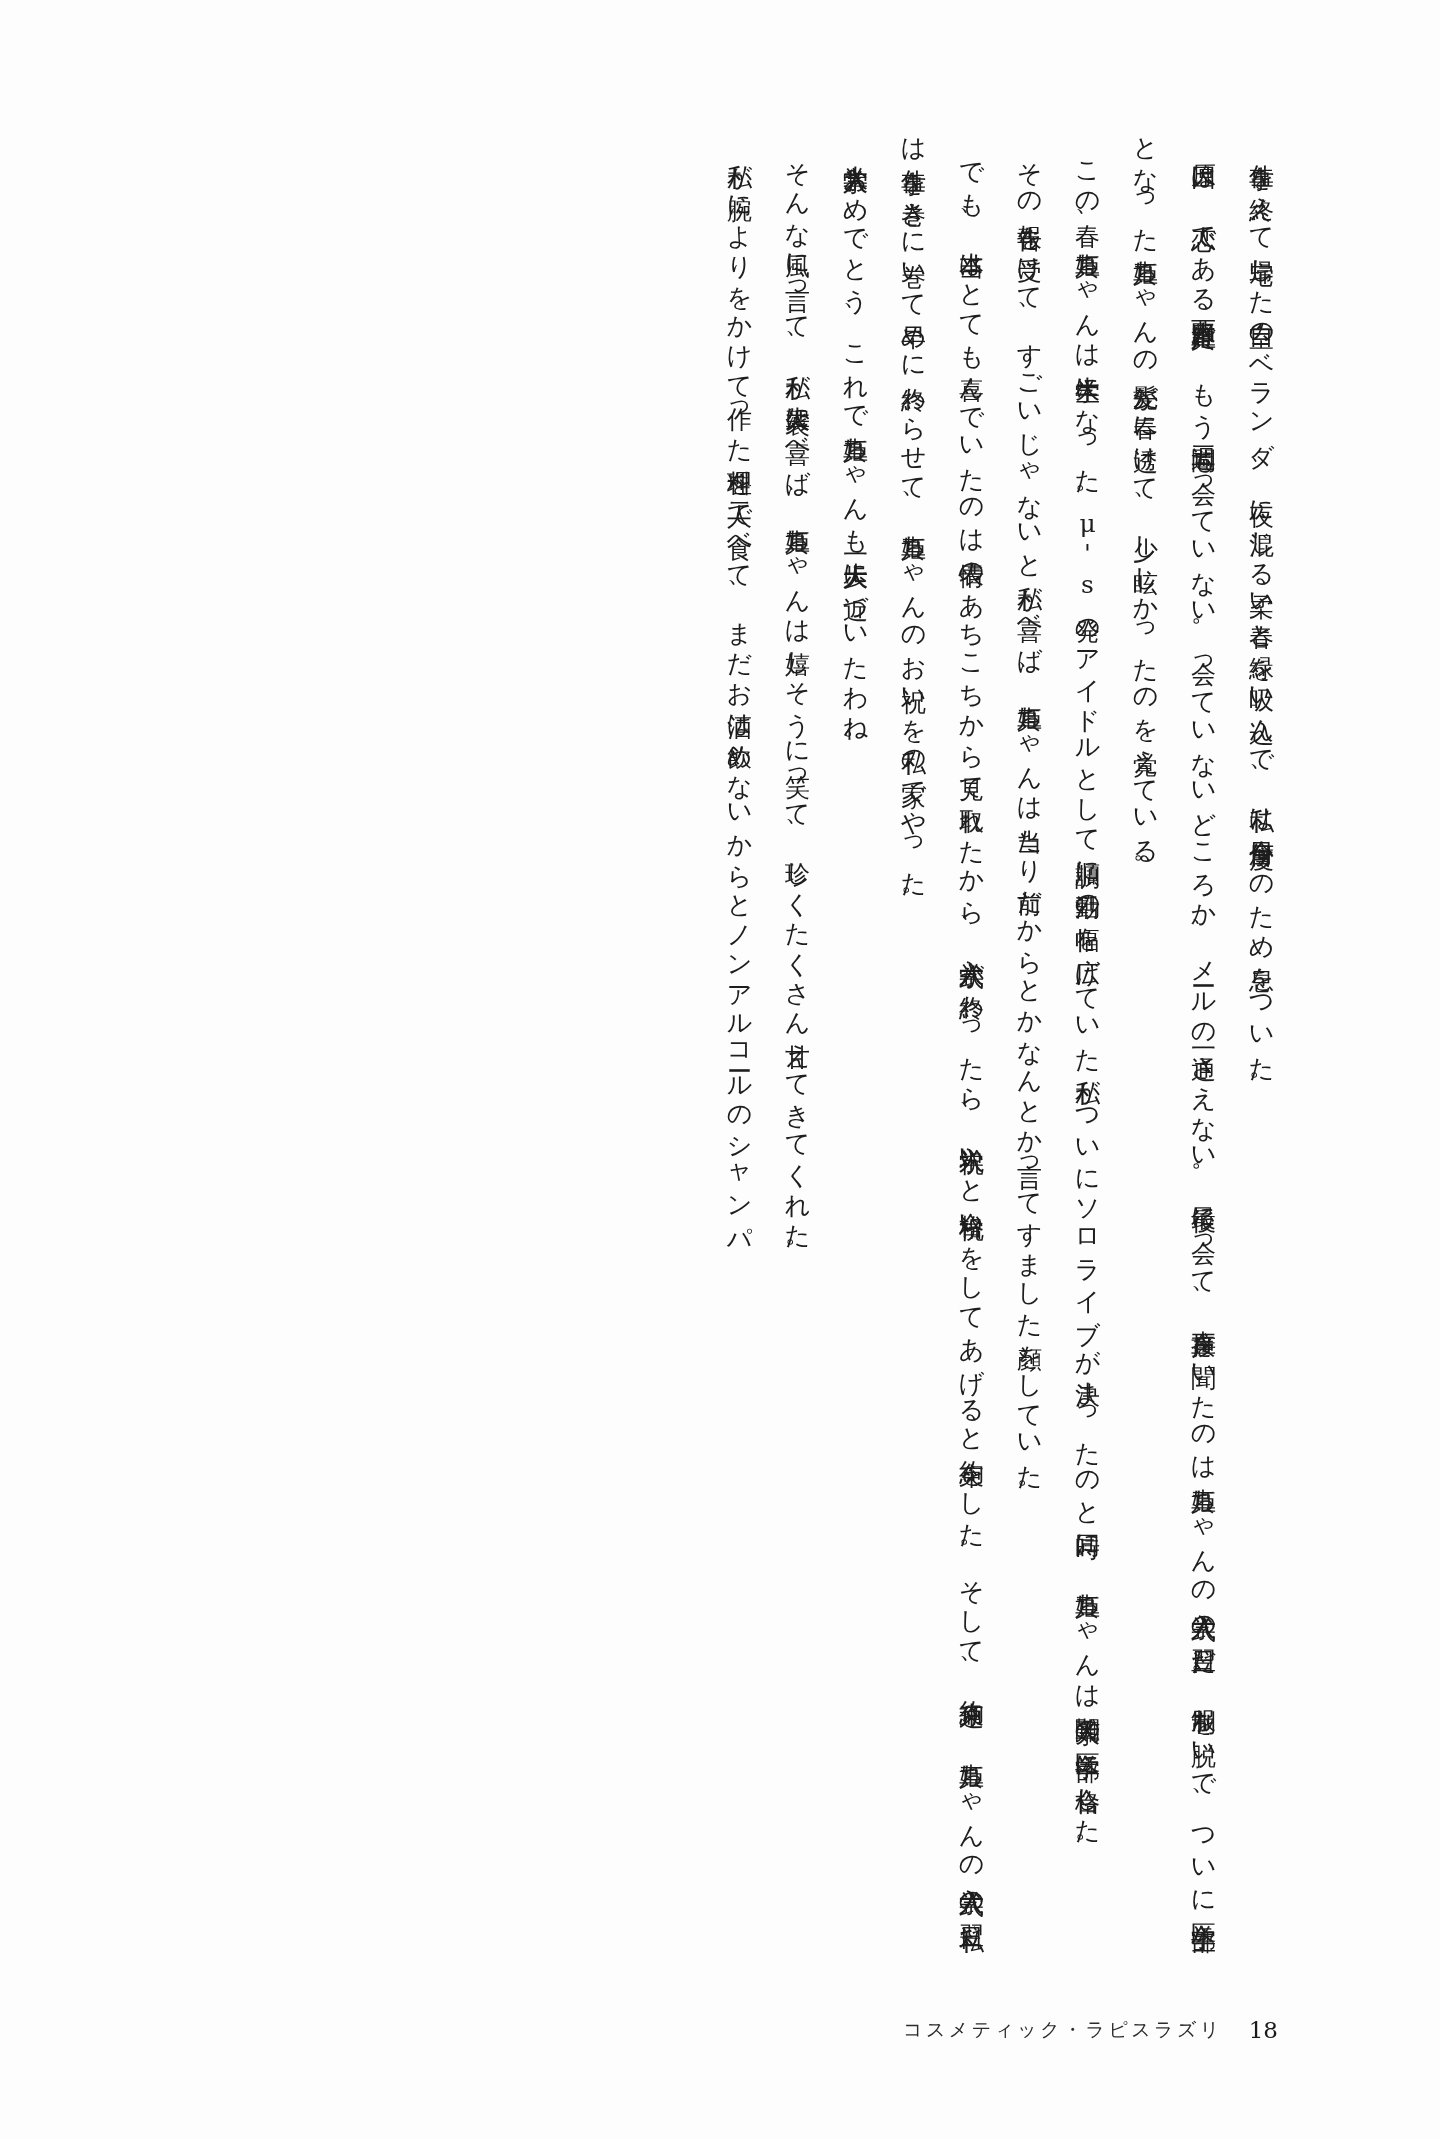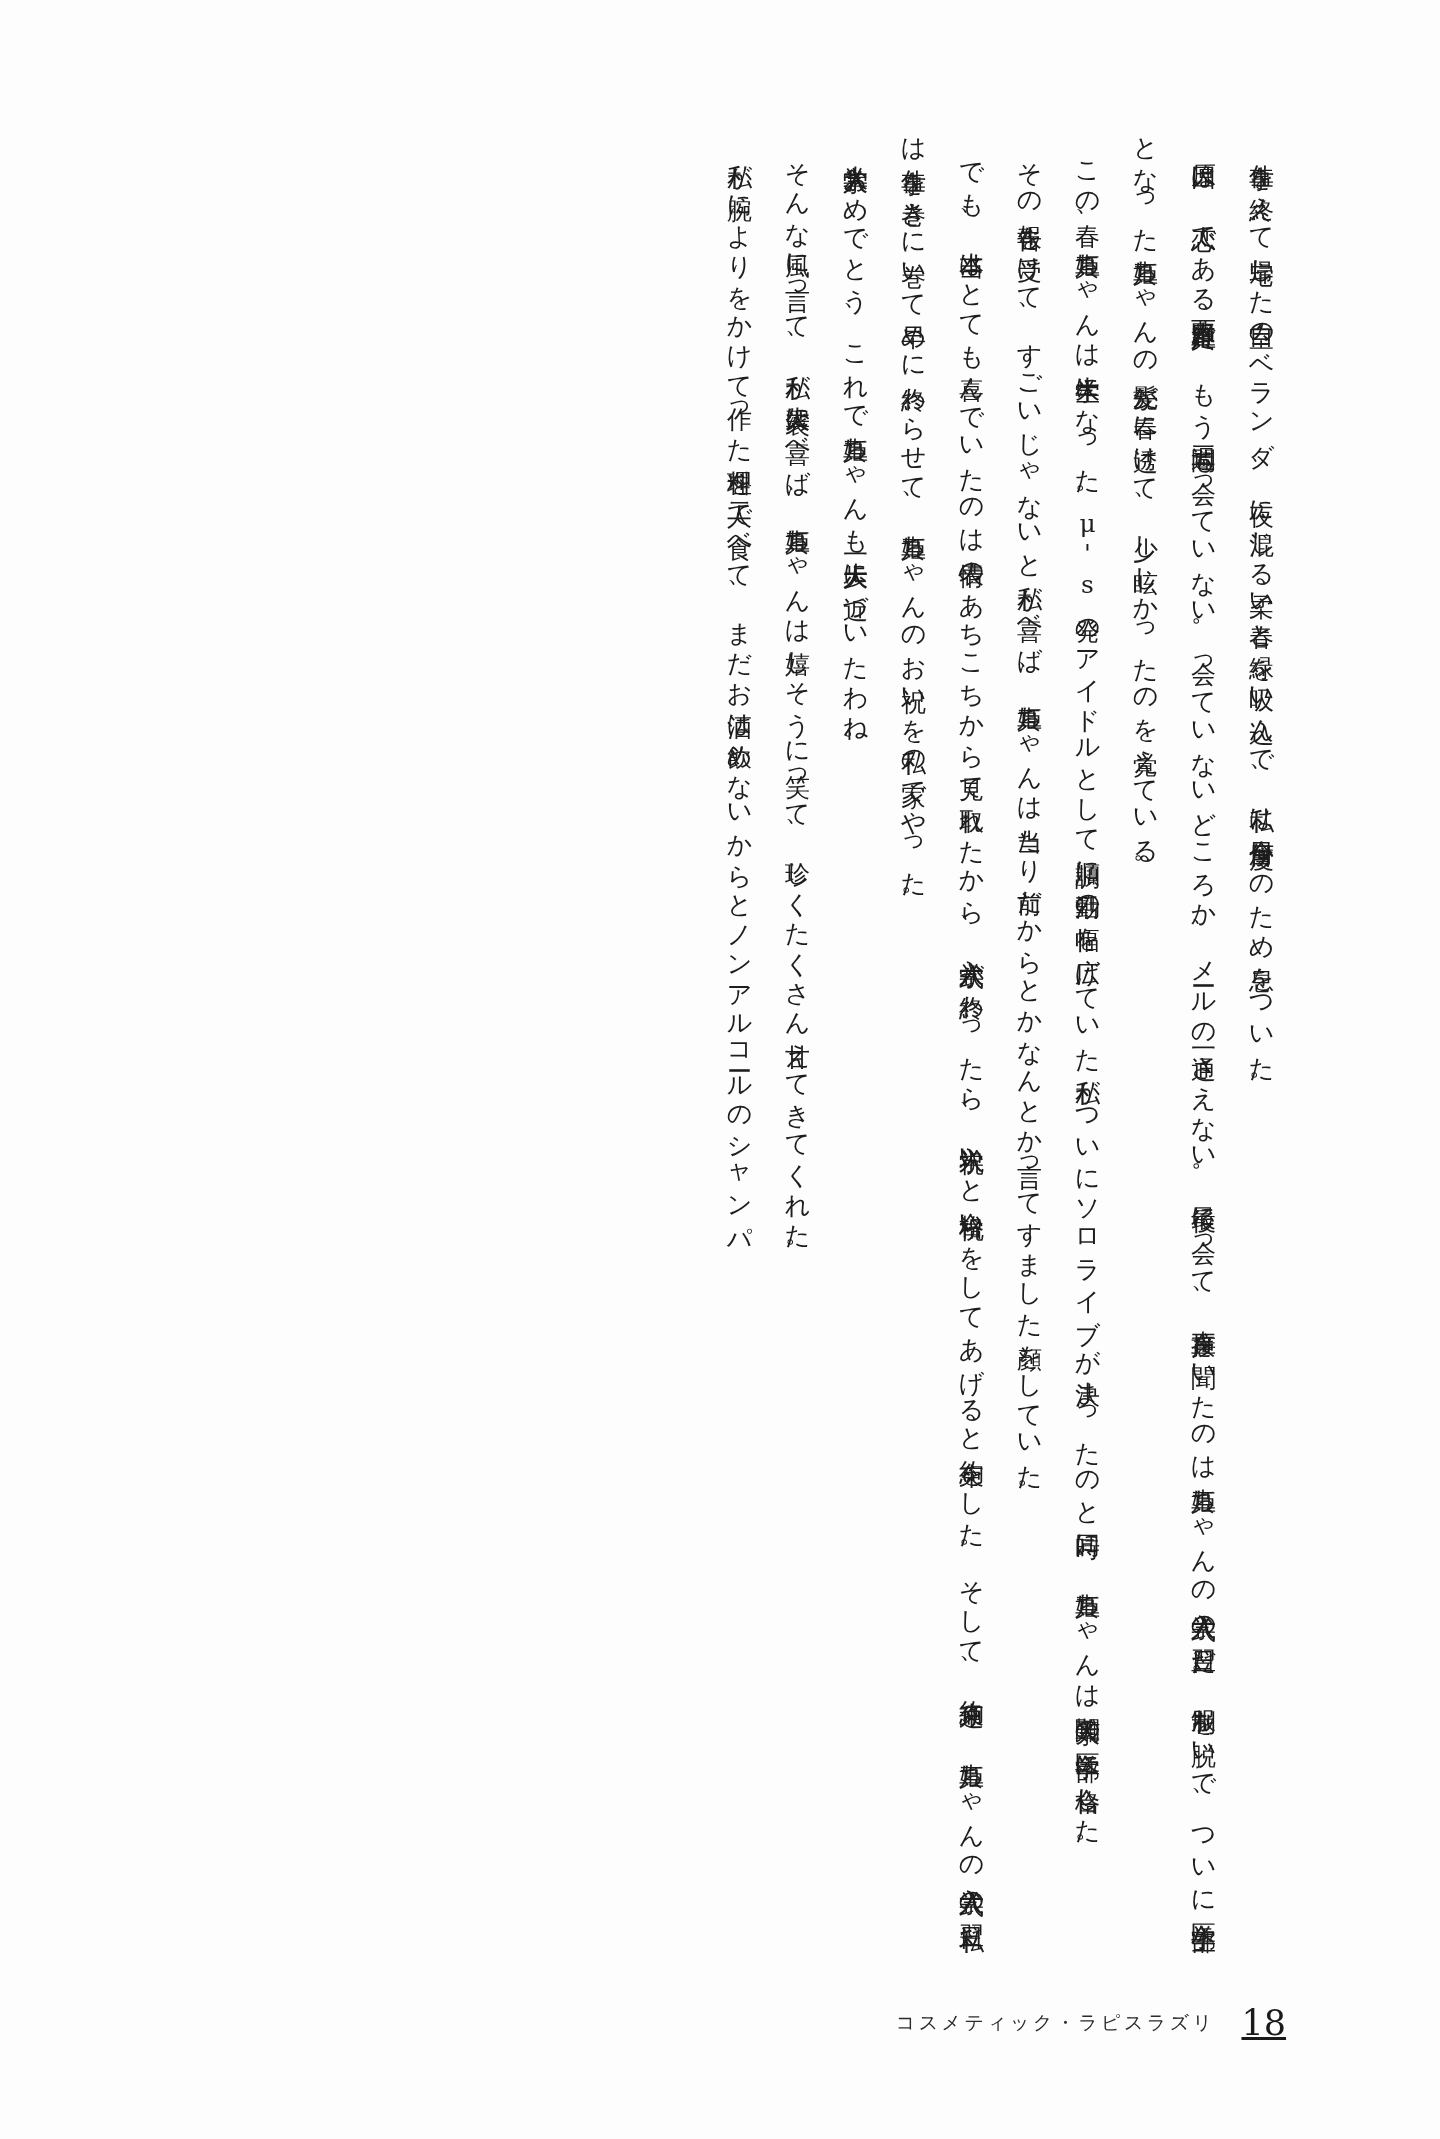--- a/index.html
+++ b/index.html
@@ -42,39 +42,38 @@
   .para {
     display: block;
     text-indent: 1em;
     margin: 0;
     padding: 0;
   }
 
   .footer {
     position: absolute;
     bottom: 96px;
-    right: 154px;
+    right: 162px;
     display: flex;
-    align-items: center;
+    align-items: flex-end;
     gap: 26px;
     font-size: 20px;
     letter-spacing: 0.14em;
     color: #2a2a2a;
   }
   .footer-title {
     font-size: 19px;
     letter-spacing: 0.18em;
     color: #2b2b2b;
   }
   .footer-page {
-    font-size: 35px;
+    font-size: 23px;
     letter-spacing: 0;
     color: #1a1a1a;
     font-family: "DejaVu Serif", "Liberation Serif", serif;
-    text-decoration: underline;
   }
 </style>
 </head>
 <body>
 
 <div class="page">
 
   <div class="text-block">
     <span class="para">仕事を終えて帰宅した自室のベランダ、夜に混じる柔い春と緑を吸い込んで、私は今日何度目かのため息をついた。</span>
     <span class="para">原因は、恋人である西木野真姫だ。もう三週間も会っていない。会っていないどころか、メールの一通さえない。最後に会って、直接声を聞いたのは真姫ちゃんの入学式の翌日だ。制服を脱いで、ついに医学部生となった真姫ちゃんの髪先が春に透けて、少し眩しかったのを覚えている。</span>

